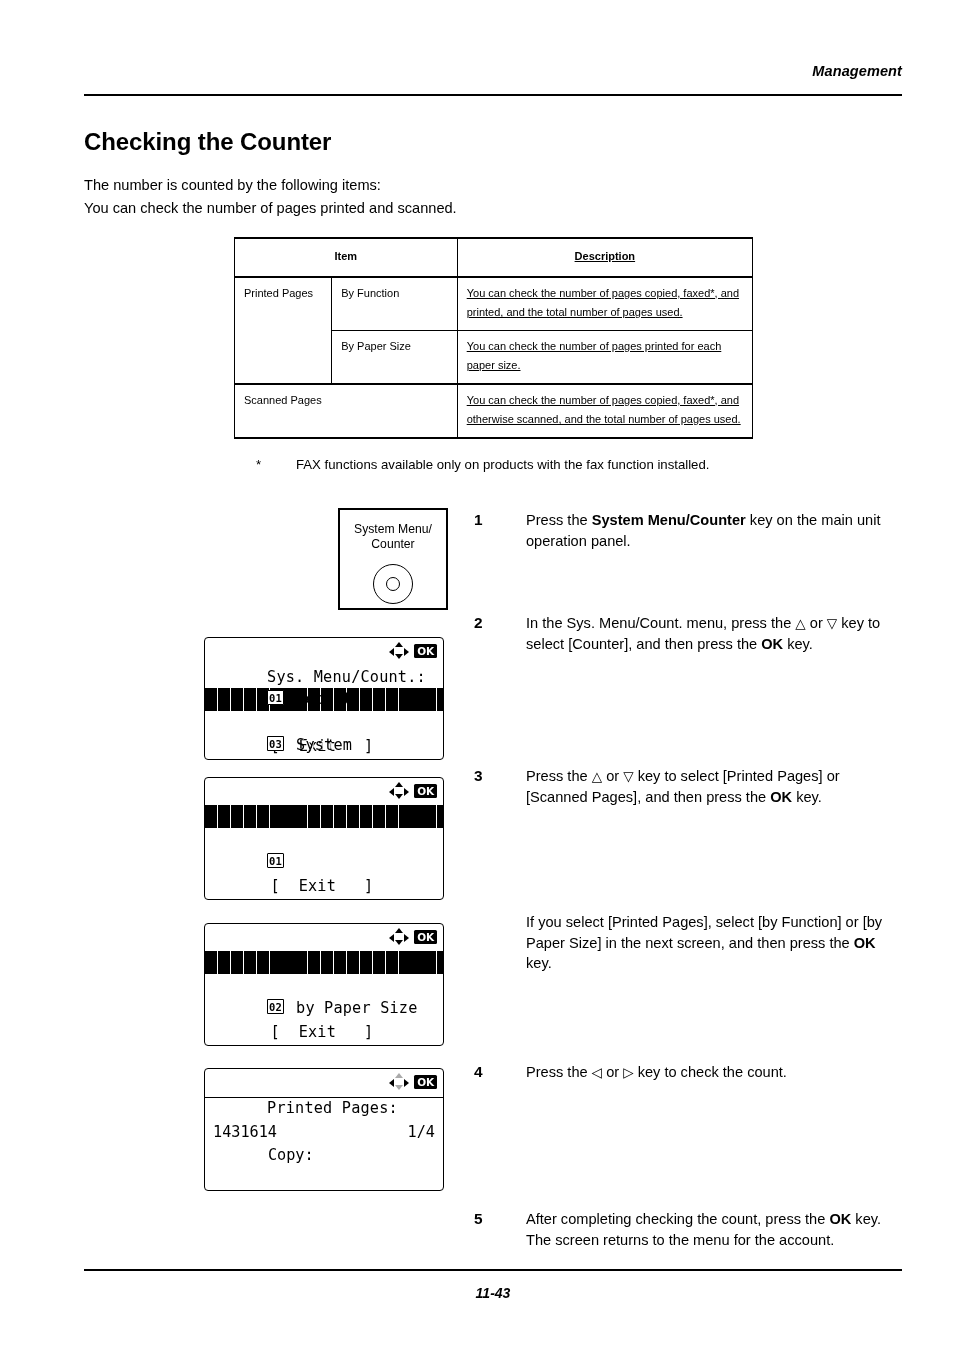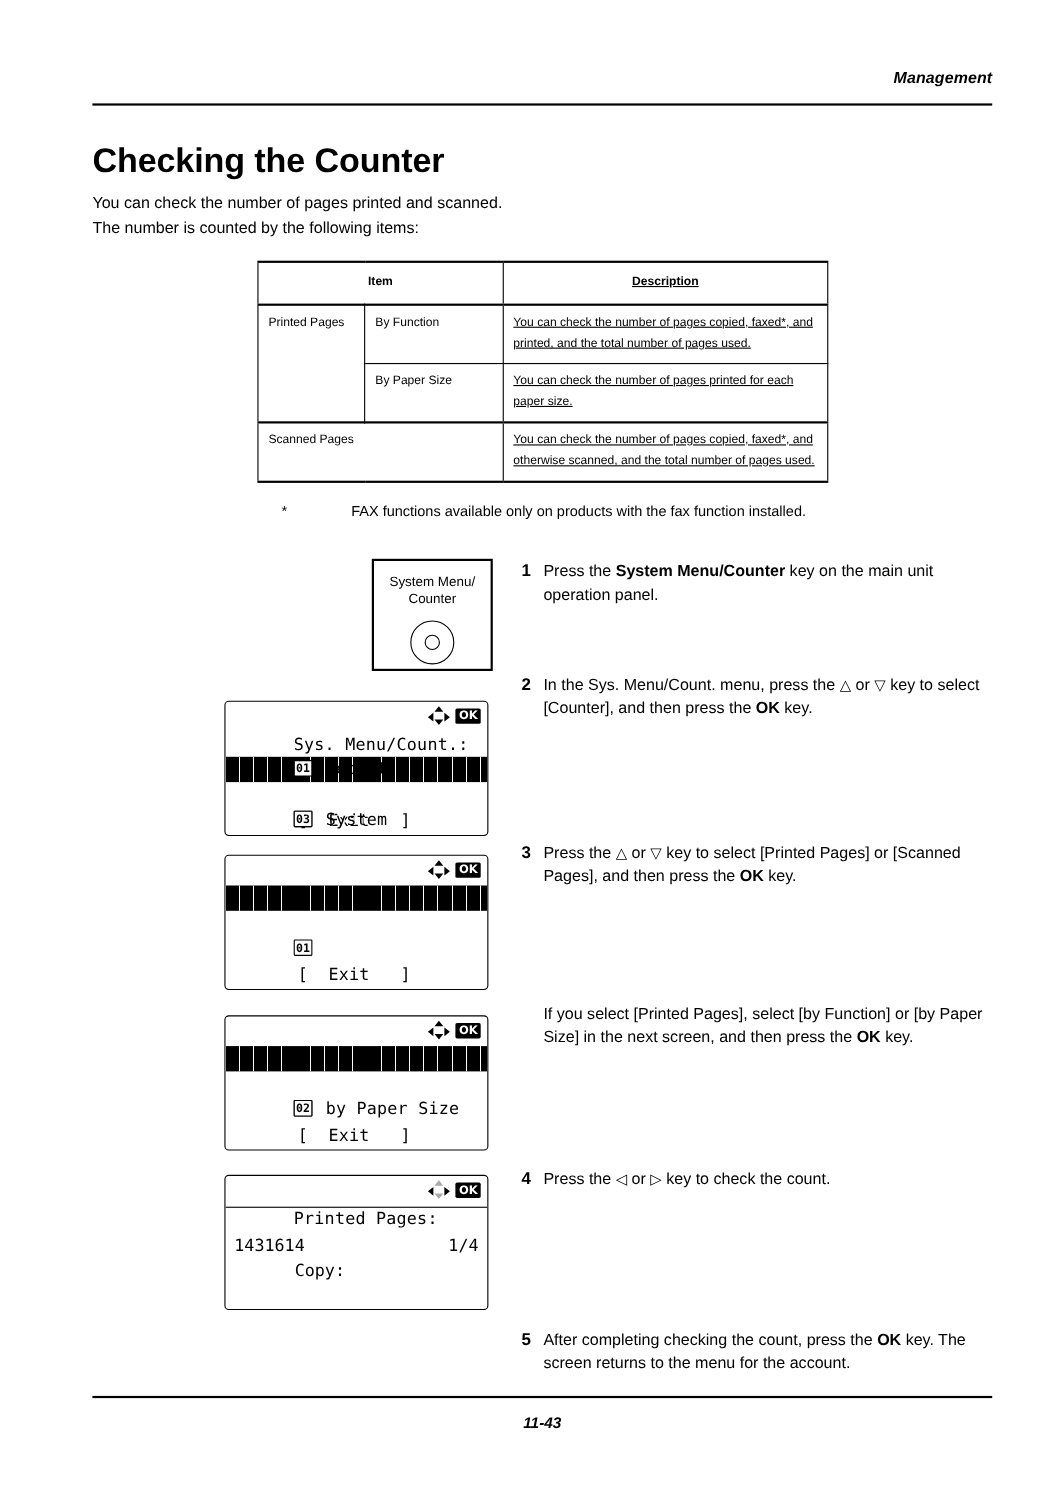--- a/index.html
+++ b/index.html
@@ -44,21 +44,21 @@
     width: 818px;
     height: 2px;
     background: #000;
   }
 
   
   .h1 {
     position: absolute;
     left: 68px;
     top: 128px;
-    font-size: 31px;
+    font-size: 24px;
     font-weight: bold;
     letter-spacing: -0.1px;
     text-align: center;
   }
   .intro {
     position: absolute;
     left: 68px;
     top: 174px;
     width: 700px;
     font-size: 14.6px;
@@ -110,21 +110,20 @@
   }
   .footnote .fn-mark {
     position: absolute;
     left: 0;
     top: 0;
     width: 40px;
   }
   .footnote .fn-text {
     margin-left: 40px;
     display: block;
-    text-align: center;
   }
 
   
   .key-panel {
     position: absolute;
     left: 322px;
     top: 508px;
     width: 110px;
     height: 102px;
     border: 2px solid #000;
@@ -340,21 +339,21 @@
   }
   .step-num {
     position: absolute;
     left: 0;
     top: 0;
     width: 30px;
     font-weight: bold;
     font-size: 15.4px;
   }
   .step-body {
-    margin-left: 20px;
+    margin-left: 52px;
     display: block;
   }
   .step b { font-weight: bold; }
   .tri { font-family: "DejaVu Sans", sans-serif; font-size: 13.5px; }
 
   .step-1 { top: 510px; }
   .step-2 { top: 613px; }
   .step-3 { top: 766px; }
   .step-3b { top: 912px; }
   .step-4 { top: 1062px; }
@@ -386,22 +385,22 @@
 <div class="page">
 
   <div class="header">
     <span class="header-title">Management</span>
   </div>
   <div class="header-rule"></div>
 
   <div class="h1">Checking the Counter</div>
 
   <div class="intro">
+    <p>The number is counted by the following items:</p>
     <p>You can check the number of pages printed and scanned.</p>
-    <p>The number is counted by the following items:</p>
   </div>
 
   <table class="item-table">
     <thead>
       <tr class="th-row outer-top">
         <th class="bd-l2" colspan="2">Item</th>
         <th class="col-c bd-r2">Description</th>
       </tr>
     </thead>
     <tbody>

